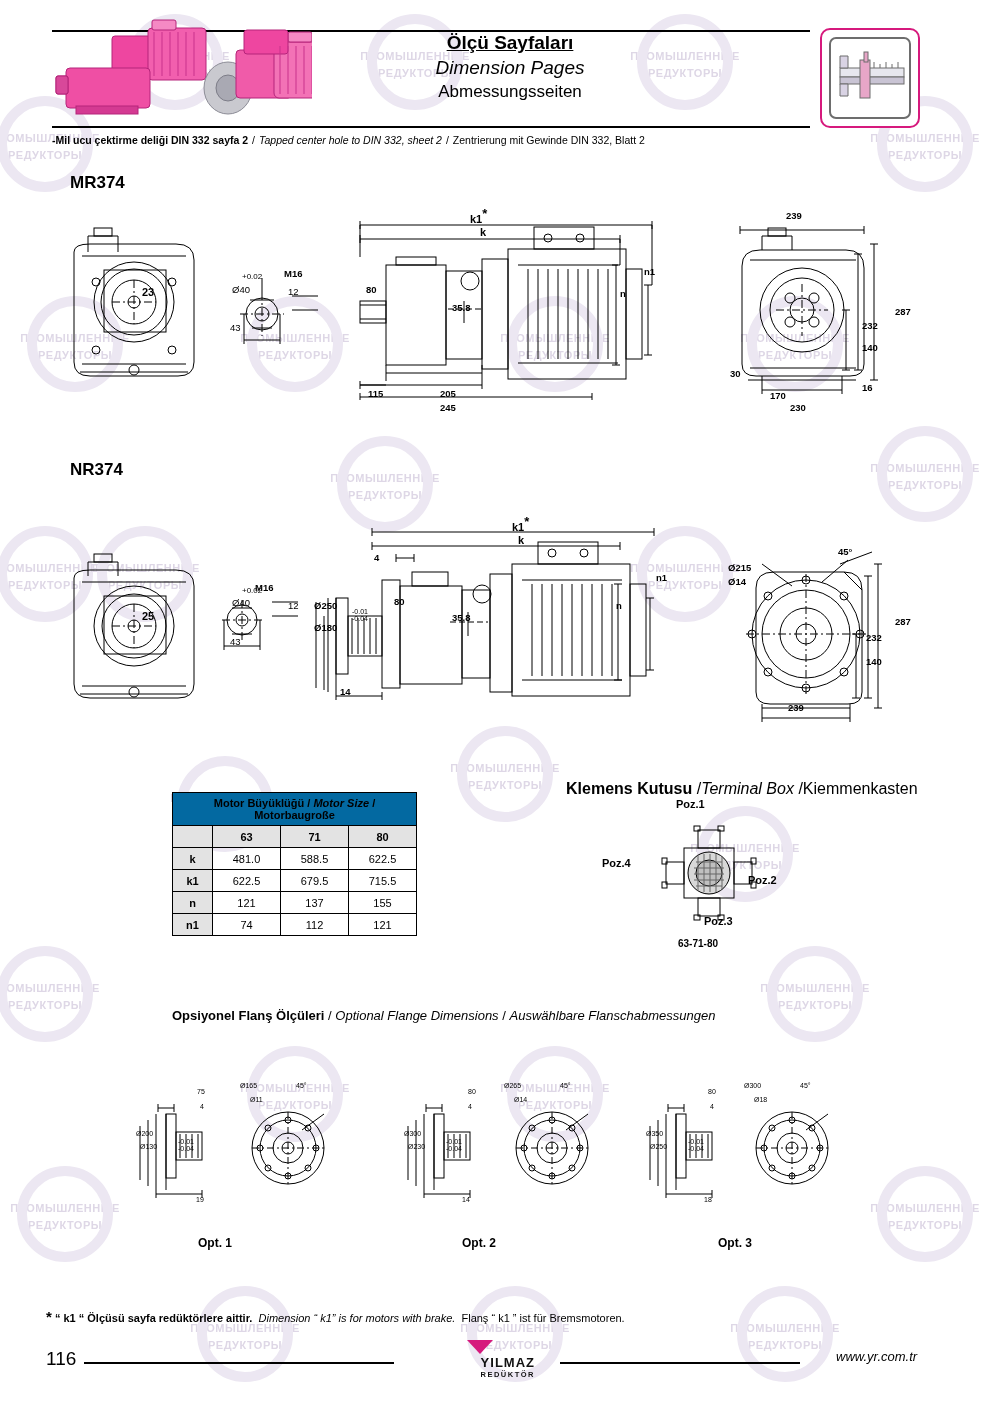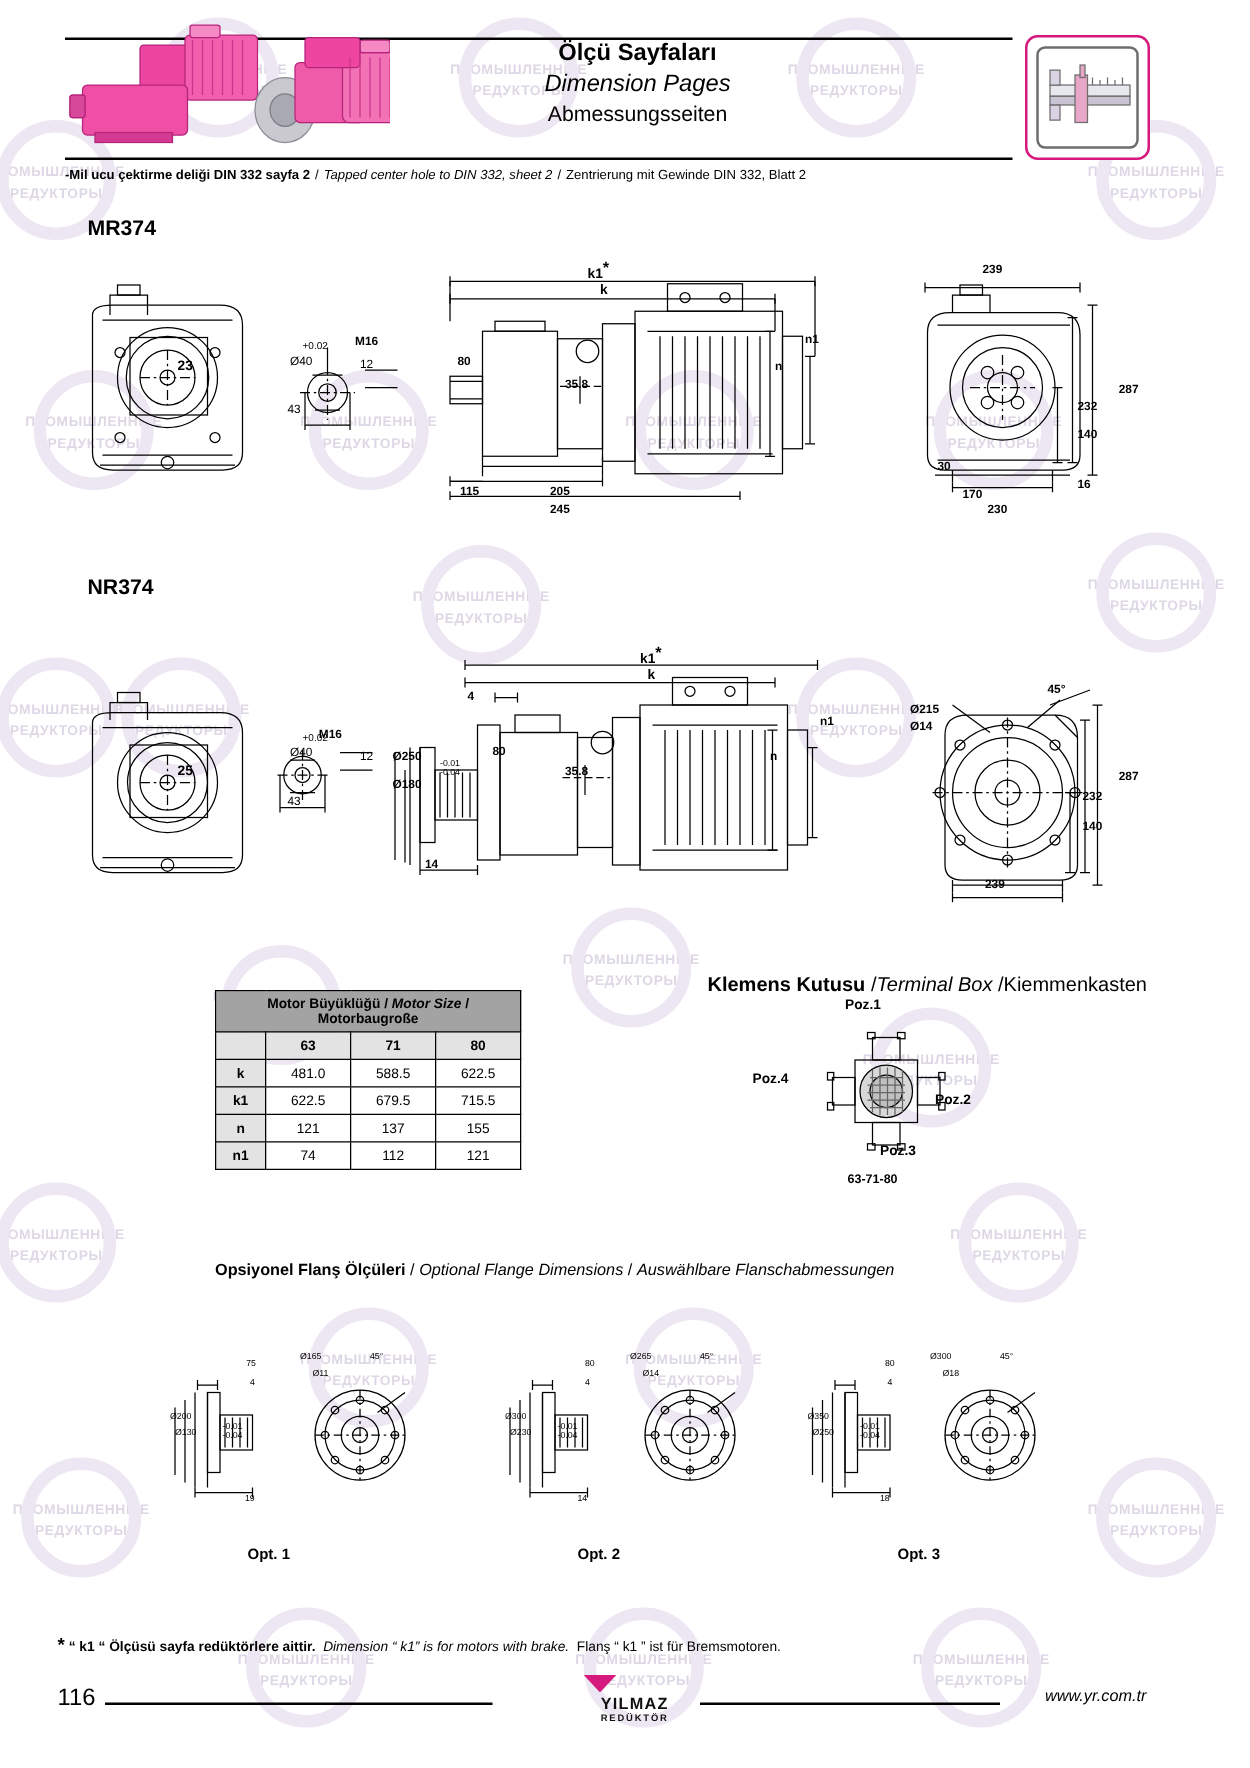--- a/index.html
+++ b/index.html
@@ -34,21 +34,21 @@
 
   .hdr-rule{
     position:absolute; left:52px; top:30px; width:758px; height:2px; background:#000;
   }
   .hdr-rule2{
     position:absolute; left:52px; top:126px; width:758px; height:2px; background:#000;
   }
   .title-block{
     position:absolute; left:300px; top:32px; width:420px; text-align:center;
   }
-  .title-tr{ font-size:19px; font-weight:bold; }
+  .title-tr{ font-size:19px; font-weight:bold;text-decoration:underline; }
   .title-en{ font-size:19px; font-style:italic; margin-top:3px; }
   .title-de{ font-size:17px; margin-top:3px; }
 
   .hdr-note{
     position:absolute; left:52px; top:134px; font-size:10.5px; white-space:nowrap;
   }
   .hdr-note b{ font-weight:bold; }
   .hdr-note i{ font-style:italic; }
   .hdr-note .sep{ padding:0 4px; }
 
@@ -78,21 +78,21 @@
 
   
   .mtable{
     position:absolute; left:172px; top:792px; border-collapse:collapse;
     font-size:11px;
   }
   .mtable td, .mtable th{
     border:1px solid #000; text-align:center; padding:4px 0; width:68px; height:22px;
   }
   .mtable th.hdr{
-    background:#a3a3a3; font-weight:bold; font-style:normal; width:auto; padding:4px 10px;
+    background:#0369a1; font-weight:bold; font-style:normal; width:auto; padding:4px 10px;
   }
   .mtable td.rowh{ background:#e3e3e3; font-weight:bold; width:40px; }
   .mtable td.colh{ background:#e3e3e3; font-weight:bold; }
 
   
   .tb-title{ position:absolute; left:566px; top:780px; font-size:16px; white-space:nowrap; }
   .tb-title b{ font-weight:bold; }
   .tb-title i{ font-style:italic; }
   .poz{ position:absolute; font-size:11px; font-weight:bold; }
   .tb-code{ position:absolute; left:678px; top:938px; font-size:10px; font-weight:bold; }
@@ -380,21 +380,21 @@
       <path d="M40 166 L120 166"></path>
         <path d="M40 162 L40 170"></path>
         <path d="M120 162 L120 170"></path>
       <path d="M20 176 L142 176"></path>
     </g>
   </svg>
   <div class="dim b" style="left:786px;top:210px;">239</div>
   <div class="dim b" style="left:895px;top:306px;">287</div>
   <div class="dim b" style="left:862px;top:320px;">232</div>
   <div class="dim b" style="left:862px;top:342px;">140</div>
-  <div class="dim b" style="left:750px;top:368px;">30</div>
+  <div class="dim b" style="left:730px;top:368px;">30</div>
   <div class="dim b" style="left:770px;top:390px;">170</div>
   <div class="dim b" style="left:862px;top:382px;">16</div>
   <div class="dim b" style="left:790px;top:402px;">230</div>
 
   <div class="model-label" style="left:70px; top:460px;">NR374</div>
 
   <svg style="position:absolute;left:60px;top:550px;" width="180" height="160" viewBox="0 0 180 160">
     <g fill="none" stroke="#000" stroke-width="1">
       <path d="M28 26 L28 12 L58 12 L58 26"></path>
       <rect x="34" y="4" width="18" height="8"></rect>

